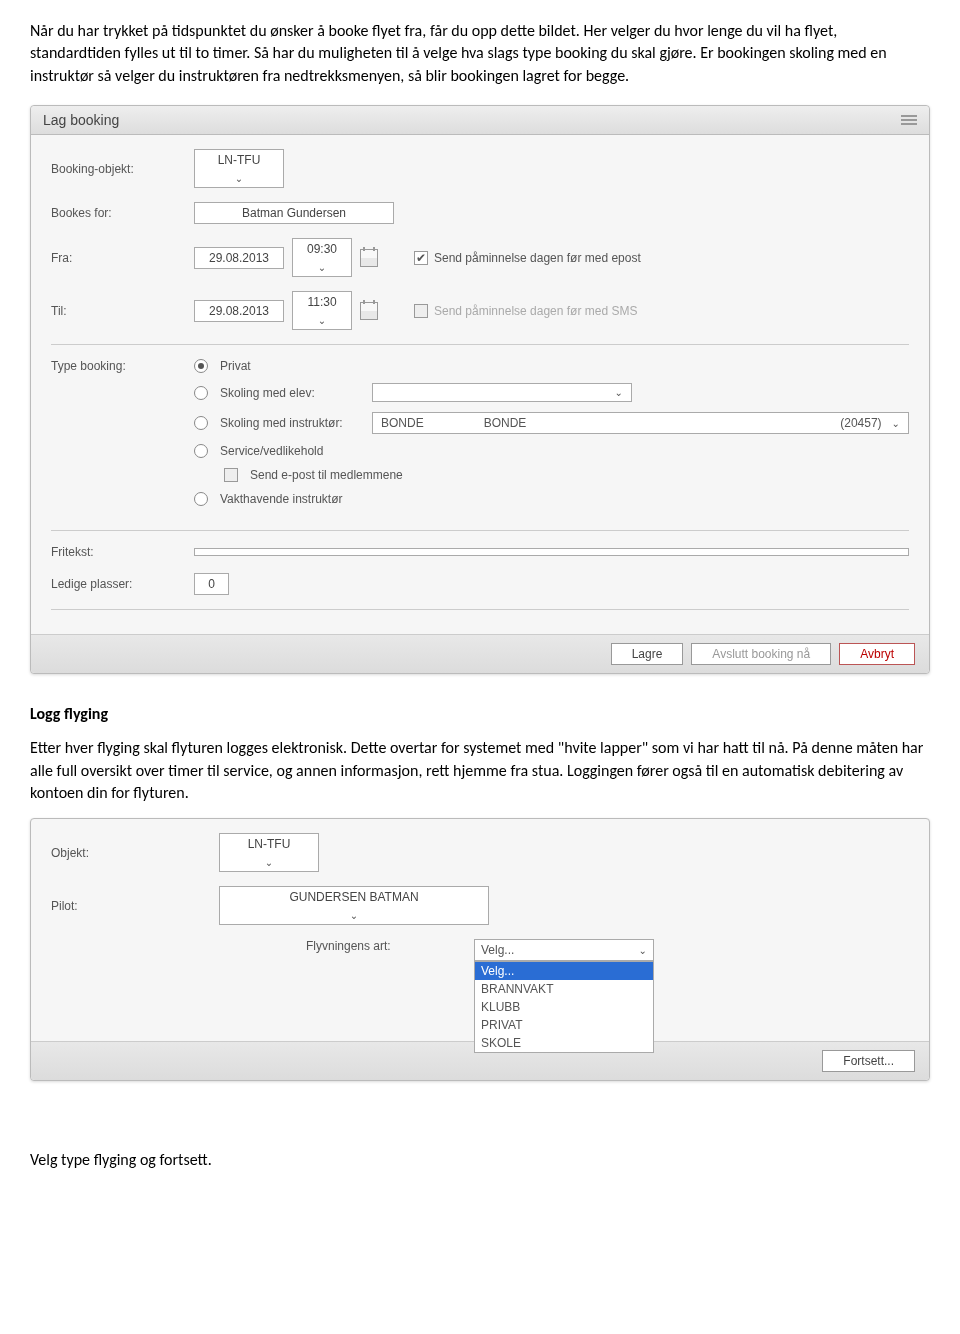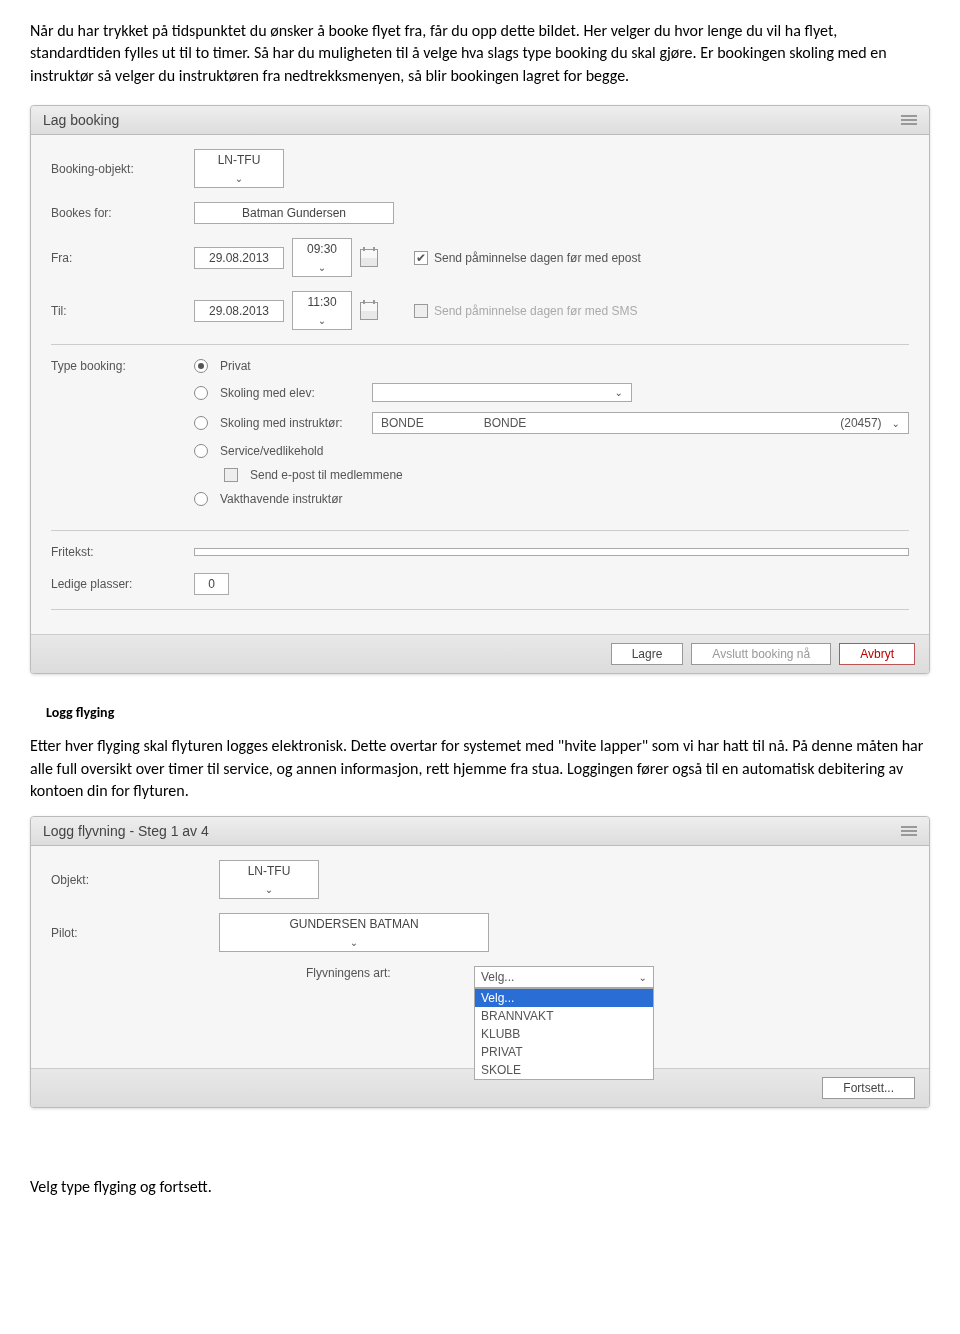--- a/index.html
+++ b/index.html
@@ -30,21 +30,21 @@
   .radio-label { min-width:140px; }
   hr.sep { border:0; border-top:1px solid #ccc; margin: 6px 0 14px; }
   .type-group { padding-left:0; }
   .wide-select { border:1px solid #aaa; background:#fff; padding:3px 8px; flex:1; display:flex; align-items:center; justify-content:space-between; }
   .inst-vals { display:flex; gap:60px; flex:1; }
   .sub-indent { margin-left: 30px; display:flex; align-items:flex-start; }
   .footer-bar { background:linear-gradient(#e8e8e8,#dcdcdc); border-top:1px solid #ccc; padding:8px 14px; display:flex; justify-content:flex-end; gap:8px; border-radius:0 0 4px 4px; }
   .btn { border:1px solid #999; background:#fff; padding:3px 20px; font-family: Verdana, sans-serif; font-size:12px; color:#444; cursor:pointer; }
   .btn.disabled { color:#999; }
   .btn.danger { color:#b00; border-color:#b55; }
-  h2.section { font-weight:bold; font-size:14px; margin: 24px 16px 14px; }
+  h2.section { font-weight:bold; font-size:16px; margin: 24px 0 14px; }
   .para { margin-bottom: 14px; line-height:1.4; }
   .log-panel .panel-body { padding-bottom: 6px; }
   .dd-open { position:relative; display:inline-block; }
   .dd-field { border:1px solid #aaa; background:#fff; padding:3px 6px; width:180px; display:flex; justify-content:space-between; align-items:center; }
   .dd-list { position:absolute; top:100%; left:0; border:1px solid #aaa; background:#fff; width:180px; z-index:10; }
   .dd-item { padding:2px 6px; font-size:12px; }
   .dd-item.sel { background:#2a6dd4; color:#fff; }
   .log-footer { display:flex; justify-content:flex-end; padding:8px 14px; border-top:1px solid #ccc; background:linear-gradient(#e8e8e8,#dcdcdc); border-radius:0 0 4px 4px; }
   .smalltext { width:35px; }
   .booked-for { width:200px; }
@@ -171,28 +171,20 @@
     <span class="btn">Lagre</span>
     <span class="btn disabled">Avslutt booking nå</span>
     <span class="btn danger">Avbryt</span>
   </div>
 </div>
 
 <h2 class="section">Logg flyging</h2>
 <p class="para">Etter hver flyging skal flyturen logges elektronisk. Dette overtar for systemet med "hvite lapper" som vi har hatt til nå. På denne måten har alle full oversikt over timer til service, og annen informasjon, rett hjemme fra stua.  Loggingen fører også til en automatisk debitering av kontoen din for flyturen.</p>
 
 <div class="panel log-panel">
-  <div class="panel-header">
-    <span class="panel-title">Logg flyvning - Steg 1 av 4</span>
-    <span class="header-icon">
-        <span></span>
-        <span></span>
-        <span></span>
-      </span>
-  </div>
   <div class="panel-body">
     <div class="row">
       <span class="row-label" style="width:160px;">Objekt:</span>
       <span class="dropdown" style="width:100px;">
         <span>LN-TFU</span>
         <span class="arrow">⌄</span>
       </span>
     </div>
     <div class="row">
       <span class="row-label" style="width:160px;">Pilot:</span>

